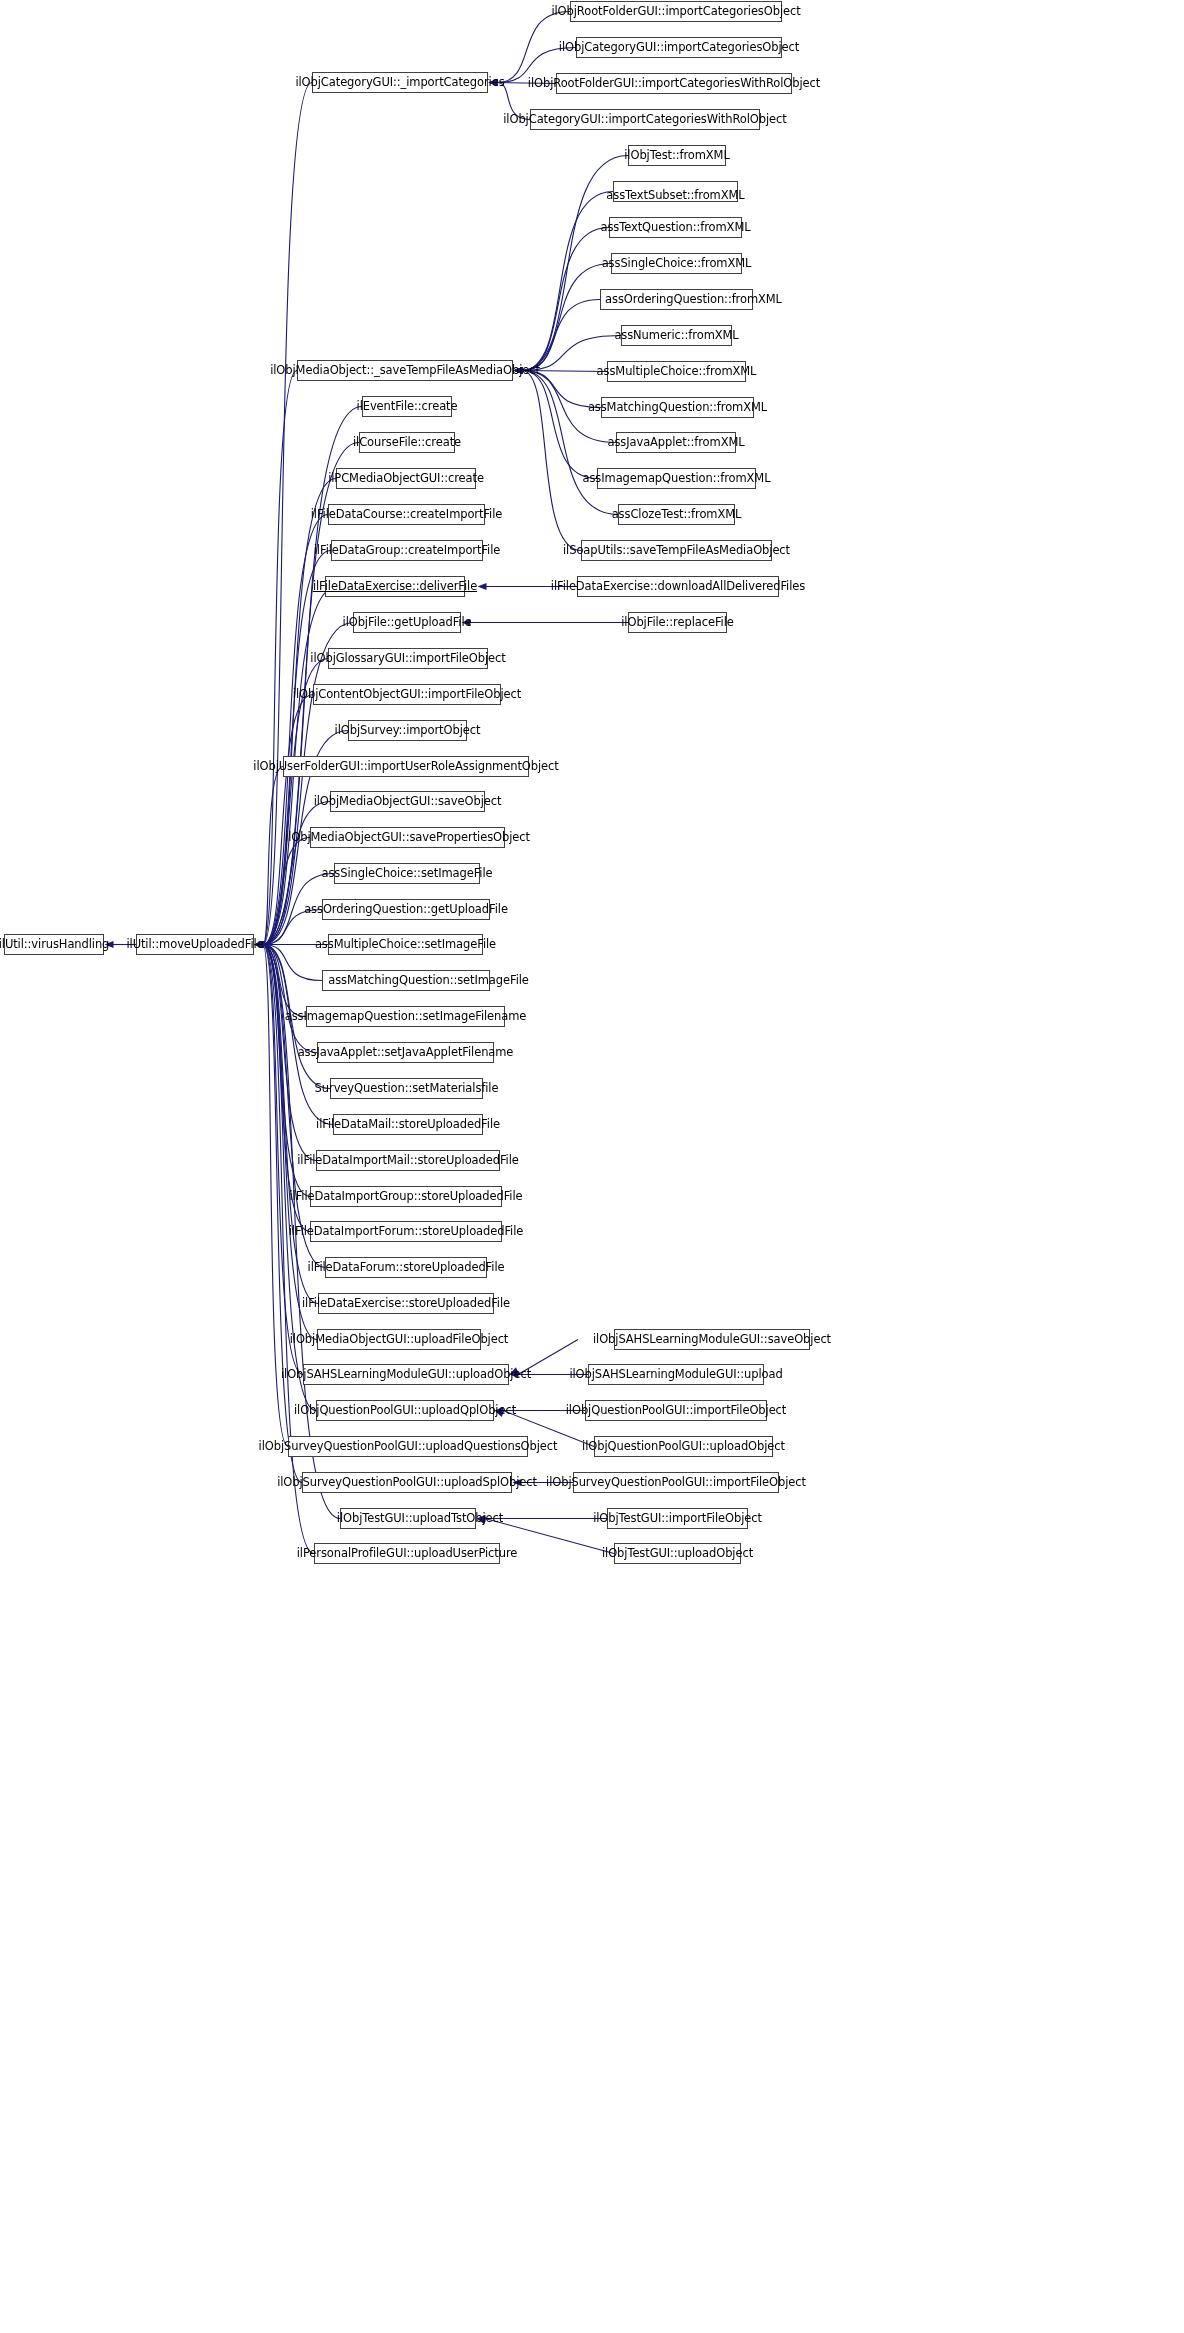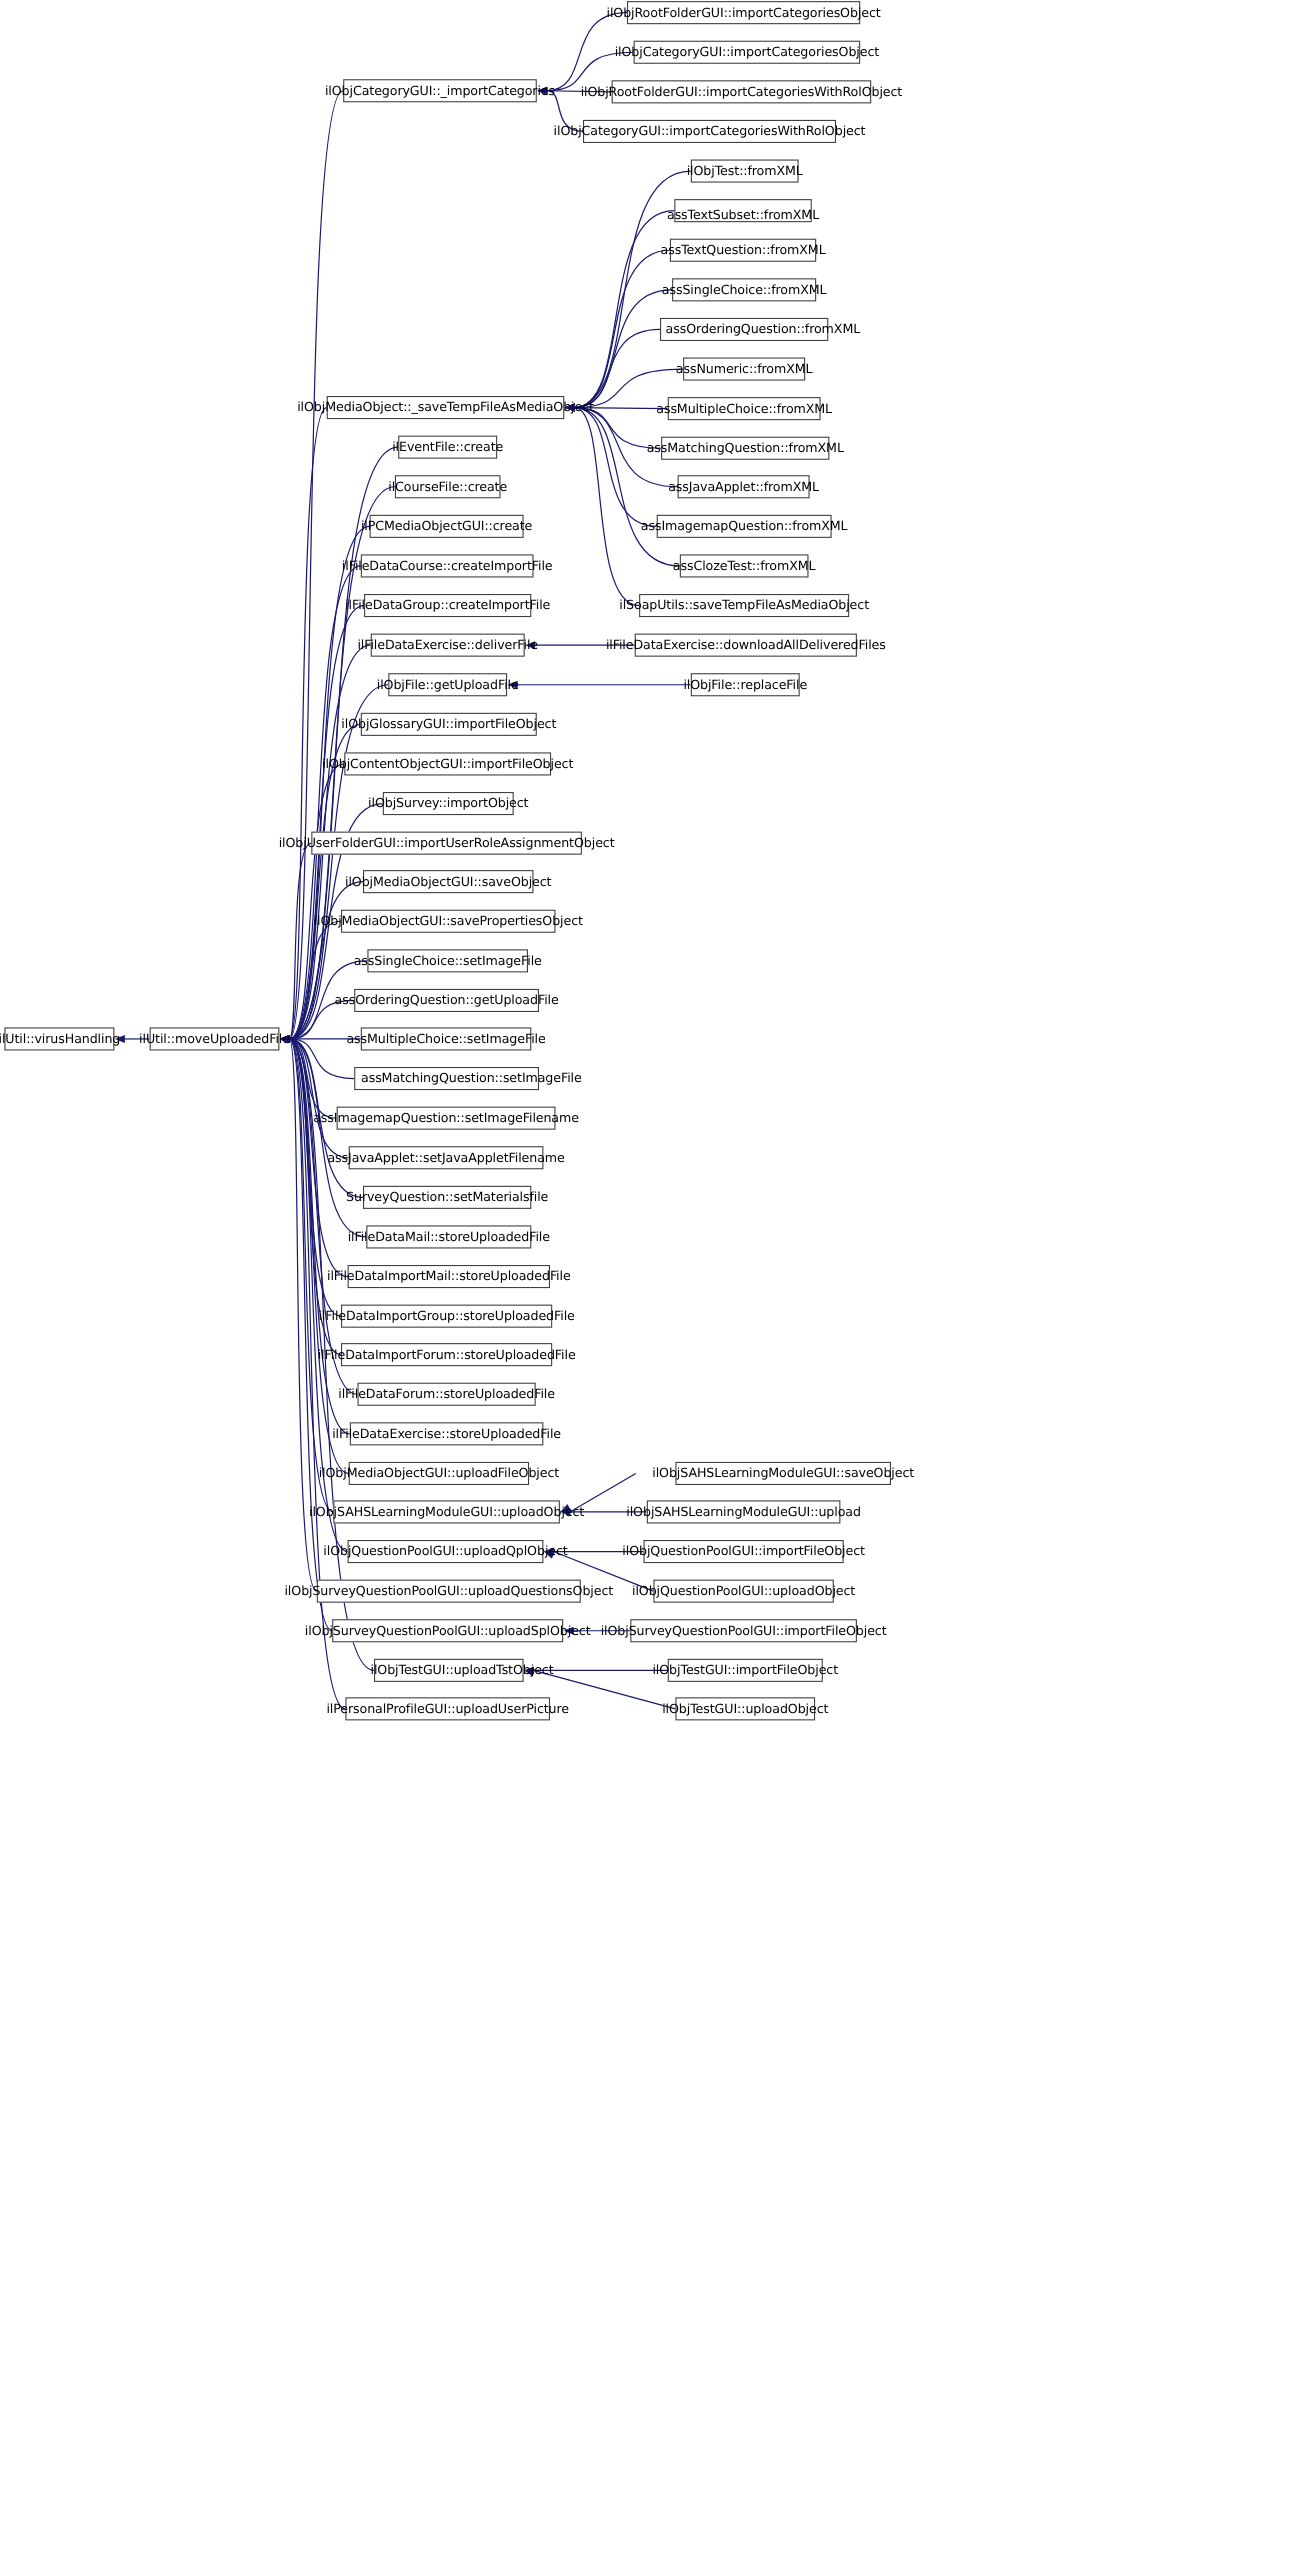--- a/index.html
+++ b/index.html
@@ -232,21 +232,21 @@
     </div>
     <div class="node" style="left: 336px; top: 468px; width: 140px; height: 21px;">
       <span>ilPCMediaObjectGUI::create</span>
     </div>
     <div class="node" style="left: 328px; top: 504px; width: 157px; height: 21px;">
       <span>ilFileDataCourse::createImportFile</span>
     </div>
     <div class="node" style="left: 331px; top: 540px; width: 152px; height: 21px;">
       <span>ilFileDataGroup::createImportFile</span>
     </div>
-    <div class="node" style="left: 337px; top: 576px; width: 140px; height: 21px;">
+    <div class="node" style="left: 325px; top: 576px; width: 140px; height: 21px; text-decoration: underline;">
       <span>ilFileDataExercise::deliverFile</span>
     </div>
     <div class="node" style="left: 577px; top: 576px; width: 202px; height: 21px;">
       <span>ilFileDataExercise::downloadAllDeliveredFiles</span>
     </div>
     <div class="node" style="left: 353px; top: 612px; width: 108px; height: 21px;">
       <span>ilObjFile::getUploadFile</span>
     </div>
     <div class="node" style="left: 628px; top: 612px; width: 99px; height: 21px;">
       <span>ilObjFile::replaceFile</span>
@@ -322,21 +322,21 @@
     </div>
     <div class="node" style="left: 316px; top: 1400px; width: 178px; height: 21px;">
       <span>ilObjQuestionPoolGUI::uploadQplObject</span>
     </div>
     <div class="node" style="left: 585px; top: 1400px; width: 182px; height: 21px;">
       <span>ilObjQuestionPoolGUI::importFileObject</span>
     </div>
     <div class="node" style="left: 288px; top: 1436px; width: 240px; height: 21px;">
       <span>ilObjSurveyQuestionPoolGUI::uploadQuestionsObject</span>
     </div>
-    <div class="node" style="left: 594px; top: 1436px; width: 164px; height: 21px;">
+    <div class="node" style="left: 594px; top: 1436px; width: 179px; height: 21px;">
       <span>ilObjQuestionPoolGUI::uploadObject</span>
     </div>
     <div class="node" style="left: 302px; top: 1472px; width: 210px; height: 21px;">
       <span>ilObjSurveyQuestionPoolGUI::uploadSplObject</span>
     </div>
     <div class="node" style="left: 573px; top: 1472px; width: 206px; height: 21px;">
       <span>ilObjSurveyQuestionPoolGUI::importFileObject</span>
     </div>
     <div class="node" style="left: 340px; top: 1508px; width: 136px; height: 21px; padding-left: 24px;">
       <span>ilObjTestGUI::uploadTstObject</span>

